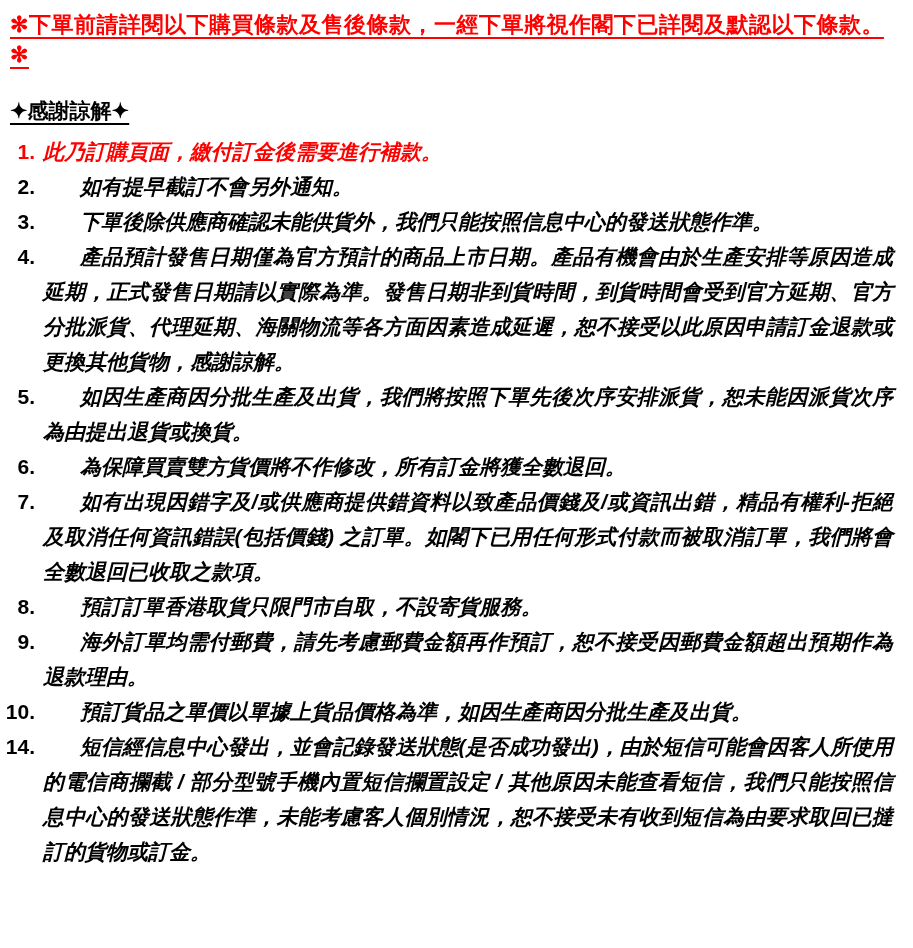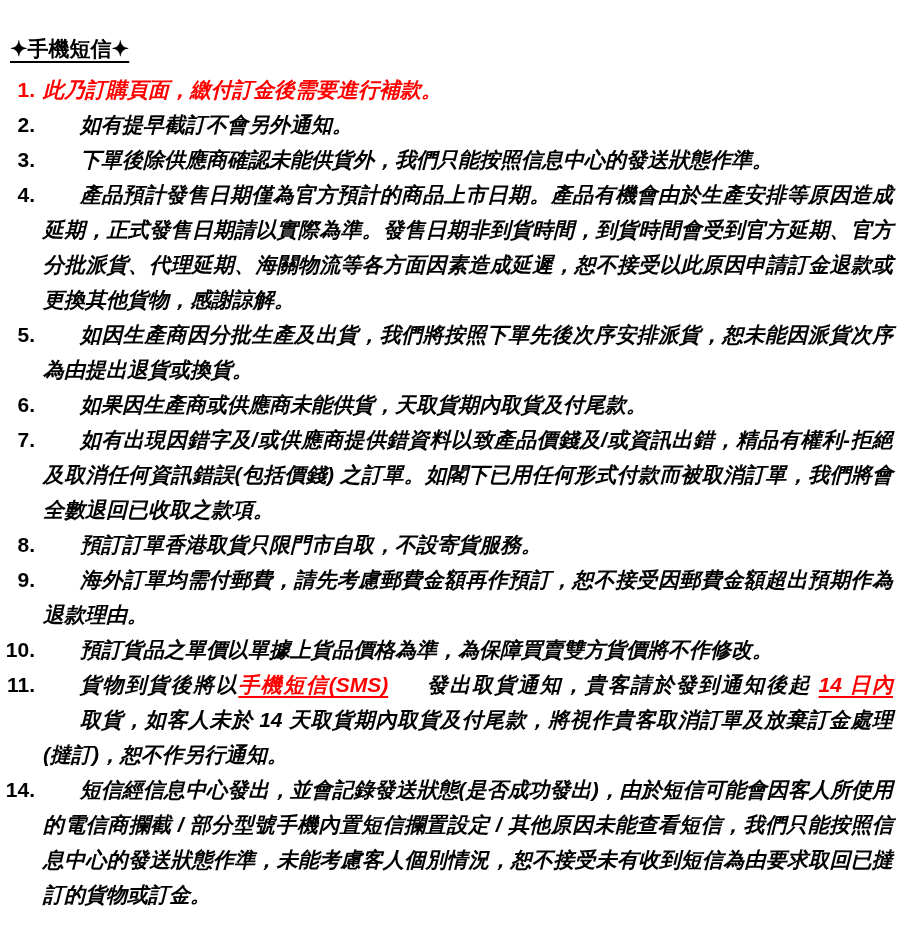--- a/index.html
+++ b/index.html
@@ -69,22 +69,23 @@
     color: var(--red, #f00);
     text-decoration: underline;
     text-decoration-thickness: 2px;
     text-underline-offset: 4px;
   }
 </style>
 </head>
 <body>
 
 <div class="page">
+  <div class="title">✻下單前請詳閱以下購買條款及售後條款，一經下單將視作閣下已詳閱及默認以下條款。✻</div>
 
-  <div class="section-header">✦手機短信✦</div>
+  <div class="section-header">✦感謝諒解✦</div>
 
   <ol class="terms">
       <li class="term-item">
         <span class="num red">1.</span>
         <div class="content"><span class="seg-red">此乃訂購頁面，繳付訂金後需要進行補款。</span></div>
       </li>
       <li class="term-item">
         <span class="num">2.</span>
         <div class="content"><span class="seg-normal">如有提早截訂不會另外通知。</span></div>
       </li>
@@ -95,40 +96,36 @@
       <li class="term-item">
         <span class="num">4.</span>
         <div class="content"><span class="seg-normal">產品預計發售日期僅為官方預計的商品上市日期。產品有機會由於生產安排等原因造成延期，正式發售日期請以實際為準。發售日期非到貨時間，到貨時間會受到官方延期、官方分批派貨、代理延期、海關物流等各方面因素造成延遲，恕不接受以此原因申請訂金退款或更換其他貨物，感謝諒解。</span></div>
       </li>
       <li class="term-item">
         <span class="num">5.</span>
         <div class="content"><span class="seg-normal">如因生產商因分批生產及出貨，我們將按照下單先後次序安排派貨，恕未能因派貨次序為由提出退貨或換貨。</span></div>
       </li>
       <li class="term-item">
         <span class="num">6.</span>
-        <div class="content"><span class="seg-normal">如果因生產商或供應商未能供貨，天取貨期內取貨及付尾款。</span></div>
+        <div class="content"><span class="seg-normal">為保障買賣雙方貨價將不作修改，所有訂金將獲全數退回。</span></div>
       </li>
       <li class="term-item">
         <span class="num">7.</span>
         <div class="content"><span class="seg-normal">如有出現因錯字及/或供應商提供錯資料以致產品價錢及/或資訊出錯，精品有權利-拒絕及取消任何資訊錯誤(包括價錢) 之訂單。如閣下已用任何形式付款而被取消訂單，我們將會全數退回已收取之款項。</span></div>
       </li>
       <li class="term-item">
         <span class="num">8.</span>
         <div class="content"><span class="seg-normal">預訂訂單香港取貨只限門市自取，不設寄貨服務。</span></div>
       </li>
       <li class="term-item">
         <span class="num">9.</span>
         <div class="content"><span class="seg-normal">海外訂單均需付郵費，請先考慮郵費金額再作預訂，恕不接受因郵費金額超出預期作為退款理由。</span></div>
       </li>
       <li class="term-item">
         <span class="num">10.</span>
-        <div class="content"><span class="seg-normal">預訂貨品之單價以單據上貨品價格為準，為保障買賣雙方貨價將不作修改。</span></div>
-      </li>
-      <li class="term-item">
-        <span class="num">11.</span>
-        <div class="content"><span class="seg-normal">貨物到貨後將以</span><span class="seg-red-underline">手機短信(SMS)</span><span class="seg-normal">發出取貨通知，貴客請於發到通知後起 </span><span class="seg-red-underline">14 日內</span><span class="seg-normal">取貨，如客人未於 14 天取貨期內取貨及付尾款，將視作貴客取消訂單及放棄訂金處理(撻訂)，恕不作另行通知。</span></div>
+        <div class="content"><span class="seg-normal">預訂貨品之單價以單據上貨品價格為準，如因生產商因分批生產及出貨。</span></div>
       </li>
       <li class="term-item">
         <span class="num">14.</span>
         <div class="content"><span class="seg-normal">短信經信息中心發出，並會記錄發送狀態(是否成功發出)，由於短信可能會因客人所使用的電信商攔截 / 部分型號手機內置短信攔置設定 / 其他原因未能查看短信，我們只能按照信息中心的發送狀態作準，未能考慮客人個別情況，恕不接受未有收到短信為由要求取回已撻訂的貨物或訂金。</span></div>
       </li>
     </ol>
 </div>
 
 </body></html>

